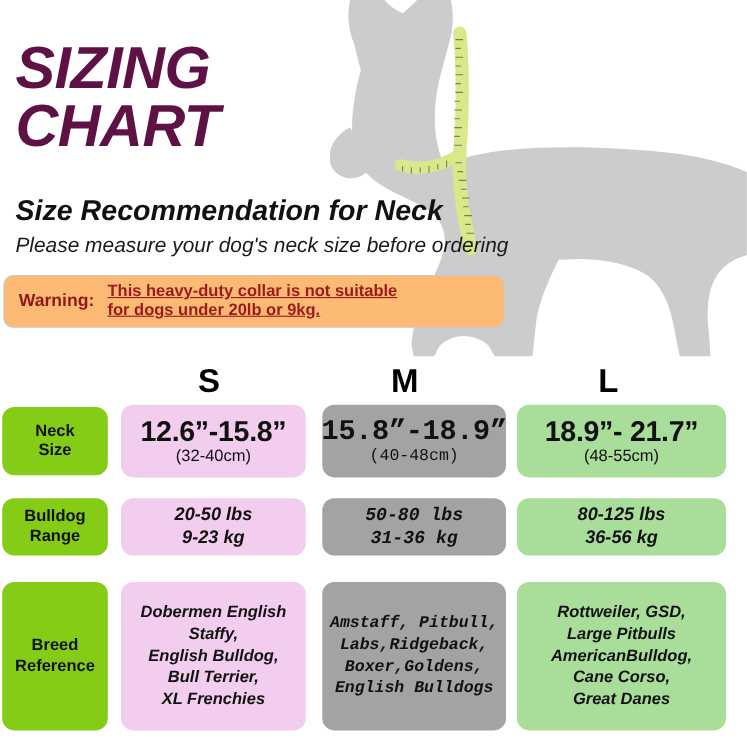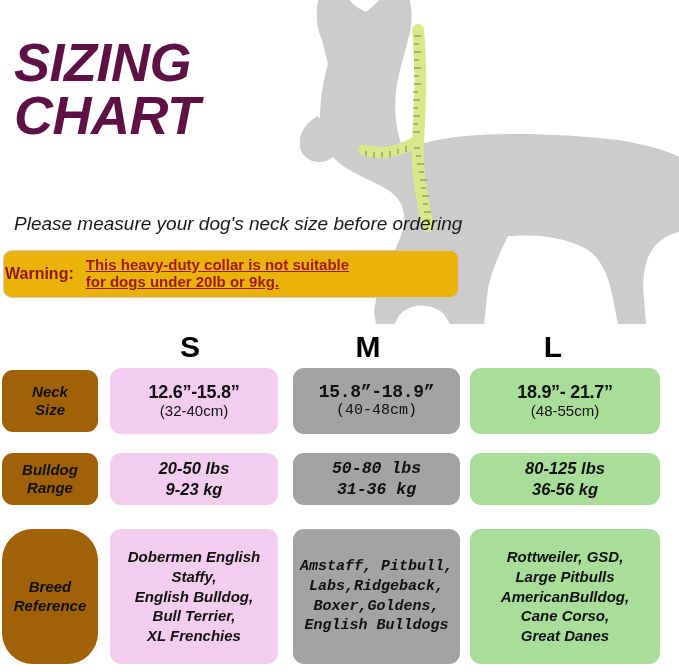--- a/index.html
+++ b/index.html
@@ -71,24 +71,24 @@
 
   
   .warning-box {
     position: absolute;
     left: 3px;
     top: 250px;
     width: 456px;
     height: 48px;
     border: 1.5px solid #c9c9c9;
     border-radius: 9px;
-    background: #eab308;
+    background: #fdba74;
     display: flex;
     align-items: center;
-    padding-left: 1px;
+    padding-left: 13px;
   }
 
   .warning-label {
     font-weight: bold;
     font-size: 16px;
     color: #8f1717;
     margin-right: 12px;
     white-space: nowrap;
   }
 
@@ -137,36 +137,35 @@
     position: absolute;
     border-radius: 11px;
     display: flex;
     align-items: center;
     justify-content: center;
     text-align: center;
     color: #111111;
   }
 
   .cell-label {
-    background: #a16207;
-    font-style: italic;
+    background: #84cc16;
     font-weight: bold;
     font-size: 15px;
     line-height: 1.22;
     white-space: pre-line;
   }
 
   .cell-s  { background: #f2cdee; }
   .cell-m  { background: #a3a3a3; font-family: Liberation Mono, monospace; }
   .cell-l  { background: #a9dd9a; }
 
   
   .neck-main {
     font-weight: bold;
-    font-size: 18px;
+    font-size: 26px;
     line-height: 1.04;
     letter-spacing: -0.3px;
     white-space: nowrap;
   }
   .neck-sub {
     font-weight: normal;
     font-size: 15px;
     line-height: 1.1;
     margin-top: 1px;
     white-space: nowrap;
@@ -264,20 +263,21 @@
         <path d="M106,152 v6 M98,155 v5 M90,157 v6 M82,158 v5 M74,158 v6 M66,157 v5"></path>
       </g>
     </g>
   </svg>
 
   <div class="title-block">
     <div class="title-line">SIZING</div>
     <div class="title-line">CHART</div>
   </div>
 
+  <div class="subtitle">Size Recommendation for Neck</div>
   <div class="measure-note">Please measure your dog's neck size before ordering</div>
 
   <div class="warning-box">
     <span class="warning-label">Warning:</span>
     <span class="warning-text">This heavy-duty collar is not suitable
 for dogs under 20lb or 9kg.</span>
   </div>
 
   <div class="size-headers">
     <div class="size-header" style="left:190px">S</div>
@@ -315,21 +315,21 @@
 9-23 kg</div>
 
       <div class="cell cell-m weight-text" style="left:293px; top:9px; width:167px; height:52px;">50-80 lbs
 31-36 kg</div>
 
       <div class="cell cell-l weight-text" style="left:470px; top:9px; width:190px; height:52px;text-align:center;">80-125 lbs
 36-56 kg</div>
     </div>
 
     <div class="chart-row" style="height:145px">
-      <div class="cell cell-label" style="left:2px;  top:8px; width:96px;  height:135px;border-radius:31px;">Breed
+      <div class="cell cell-label" style="left:2px;  top:8px; width:96px;  height:135px;">Breed
 Reference</div>
 
       <div class="cell cell-s breed-text" style="left:110px; top:8px; width:168px; height:135px;">Dobermen English
 Staffy,
 English Bulldog,
 Bull Terrier,
 XL Frenchies</div>
 
       <div class="cell cell-m breed-text" style="left:293px; top:8px; width:167px; height:135px;">Amstaff, Pitbull,
 Labs,Ridgeback,

